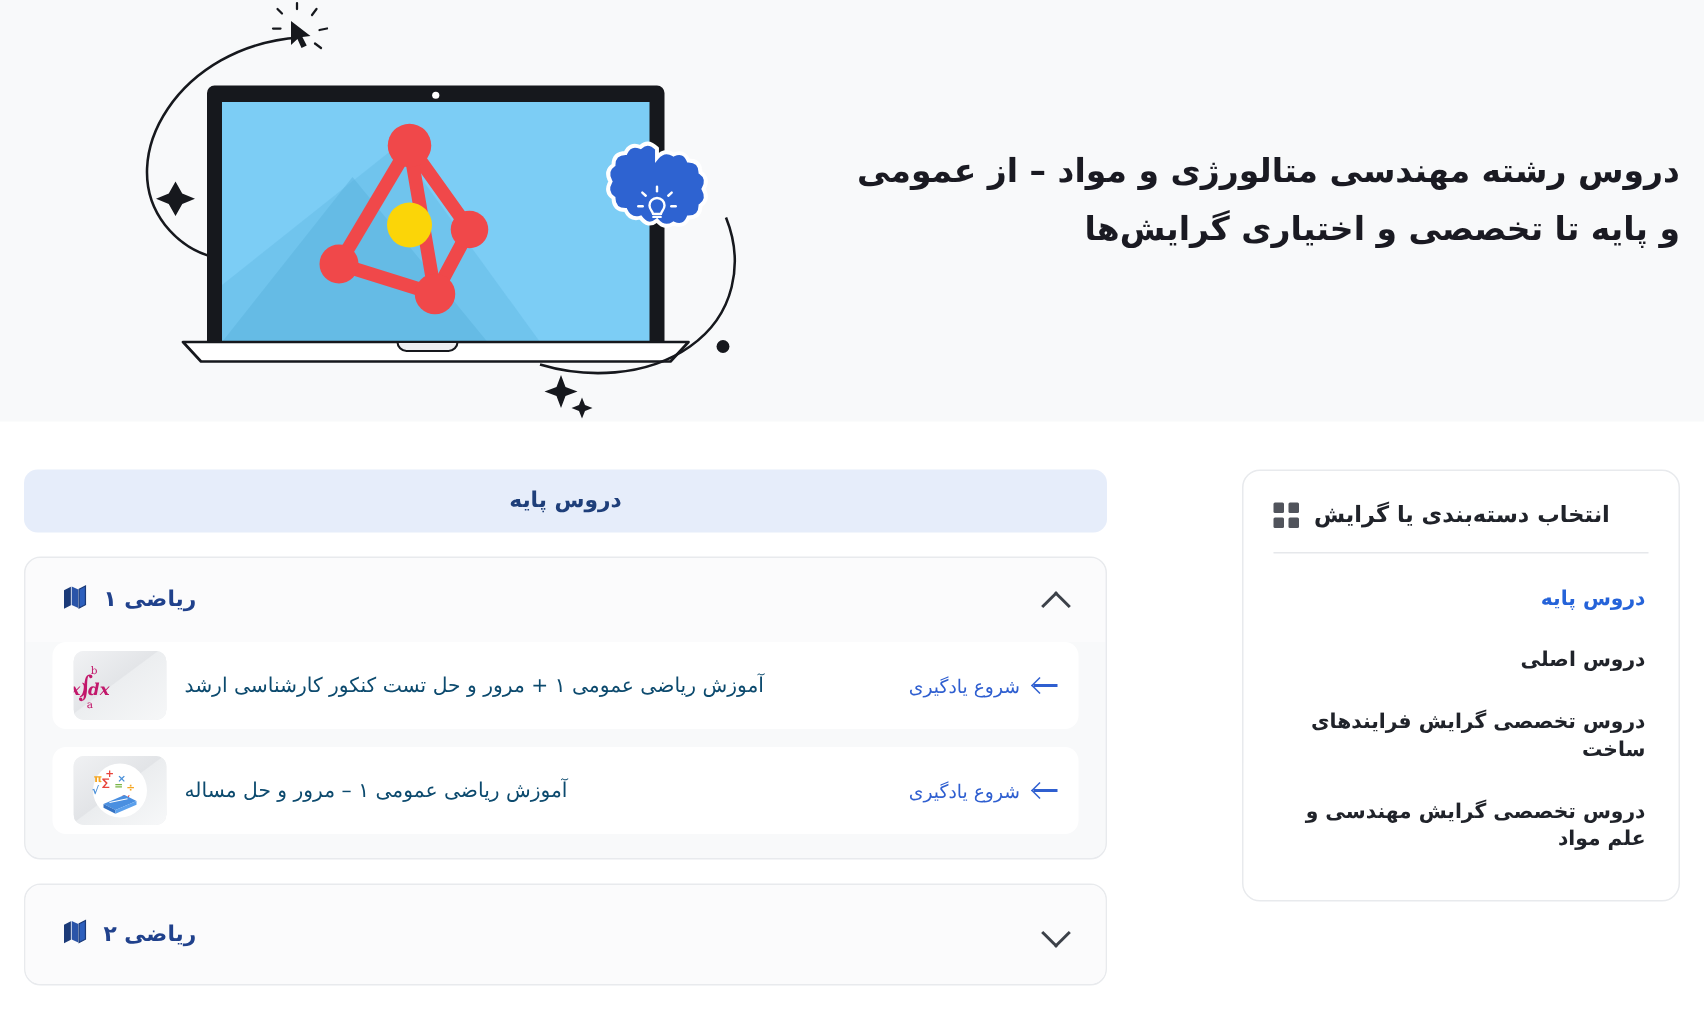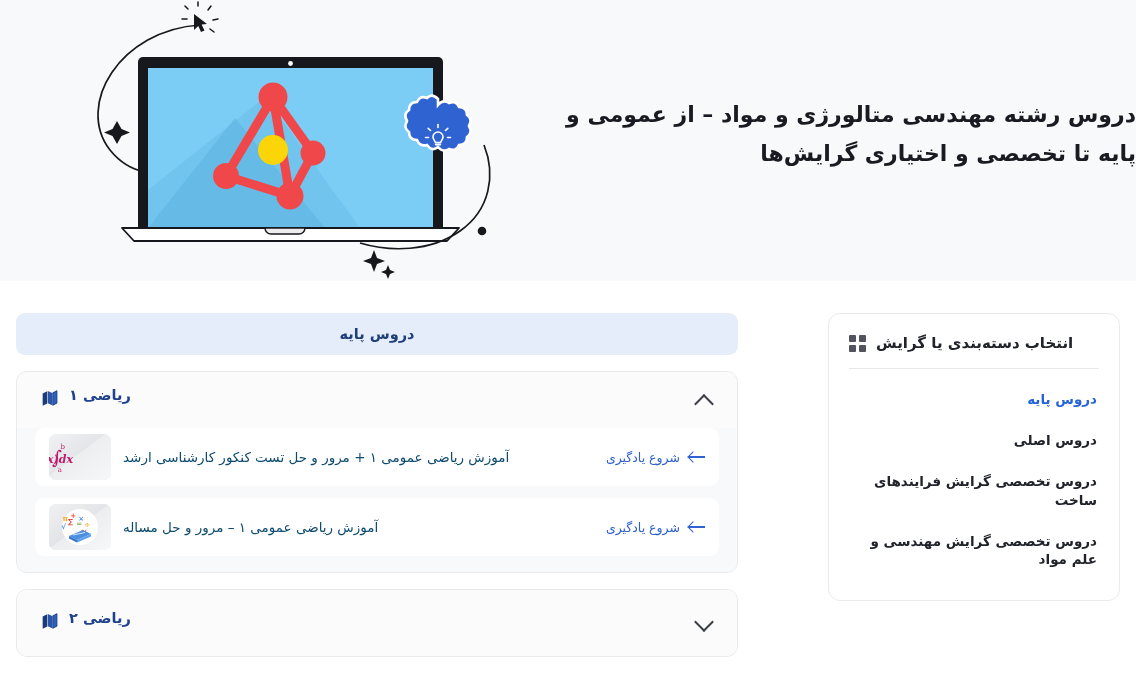--- a/index.html
+++ b/index.html
@@ -36,21 +36,21 @@
     width: 460px;
     height: 281px;
   }
 
   .hero-title {
     position: absolute;
     right: 0;
     top: 96px;
     width: 580px;
     padding-left: 0;
-    padding-right: 0;
+    padding-right: 16px;
     text-align: right;
     direction: rtl;
     font-size: 22px;
     font-weight: bold;
     line-height: 1.75;
     color: #1a1a22;
     letter-spacing: 0;
   }
 
   
@@ -166,21 +166,21 @@
     flex-direction: row;
     justify-content: space-between;
     padding: 0 22px;
     height: 56px;
     background: #fbfbfc;
     cursor: pointer;
   }
 
   .accordion-title-wrap {
     display: flex;
-    align-items: flex-start;
+    align-items: center;
     flex-direction: row-reverse;
     gap: 8px;
     direction: rtl;
   }
 
   .accordion-title {
     font-size: 14.5px;
     font-weight: bold;
     color: #20418c;
     direction: rtl;

